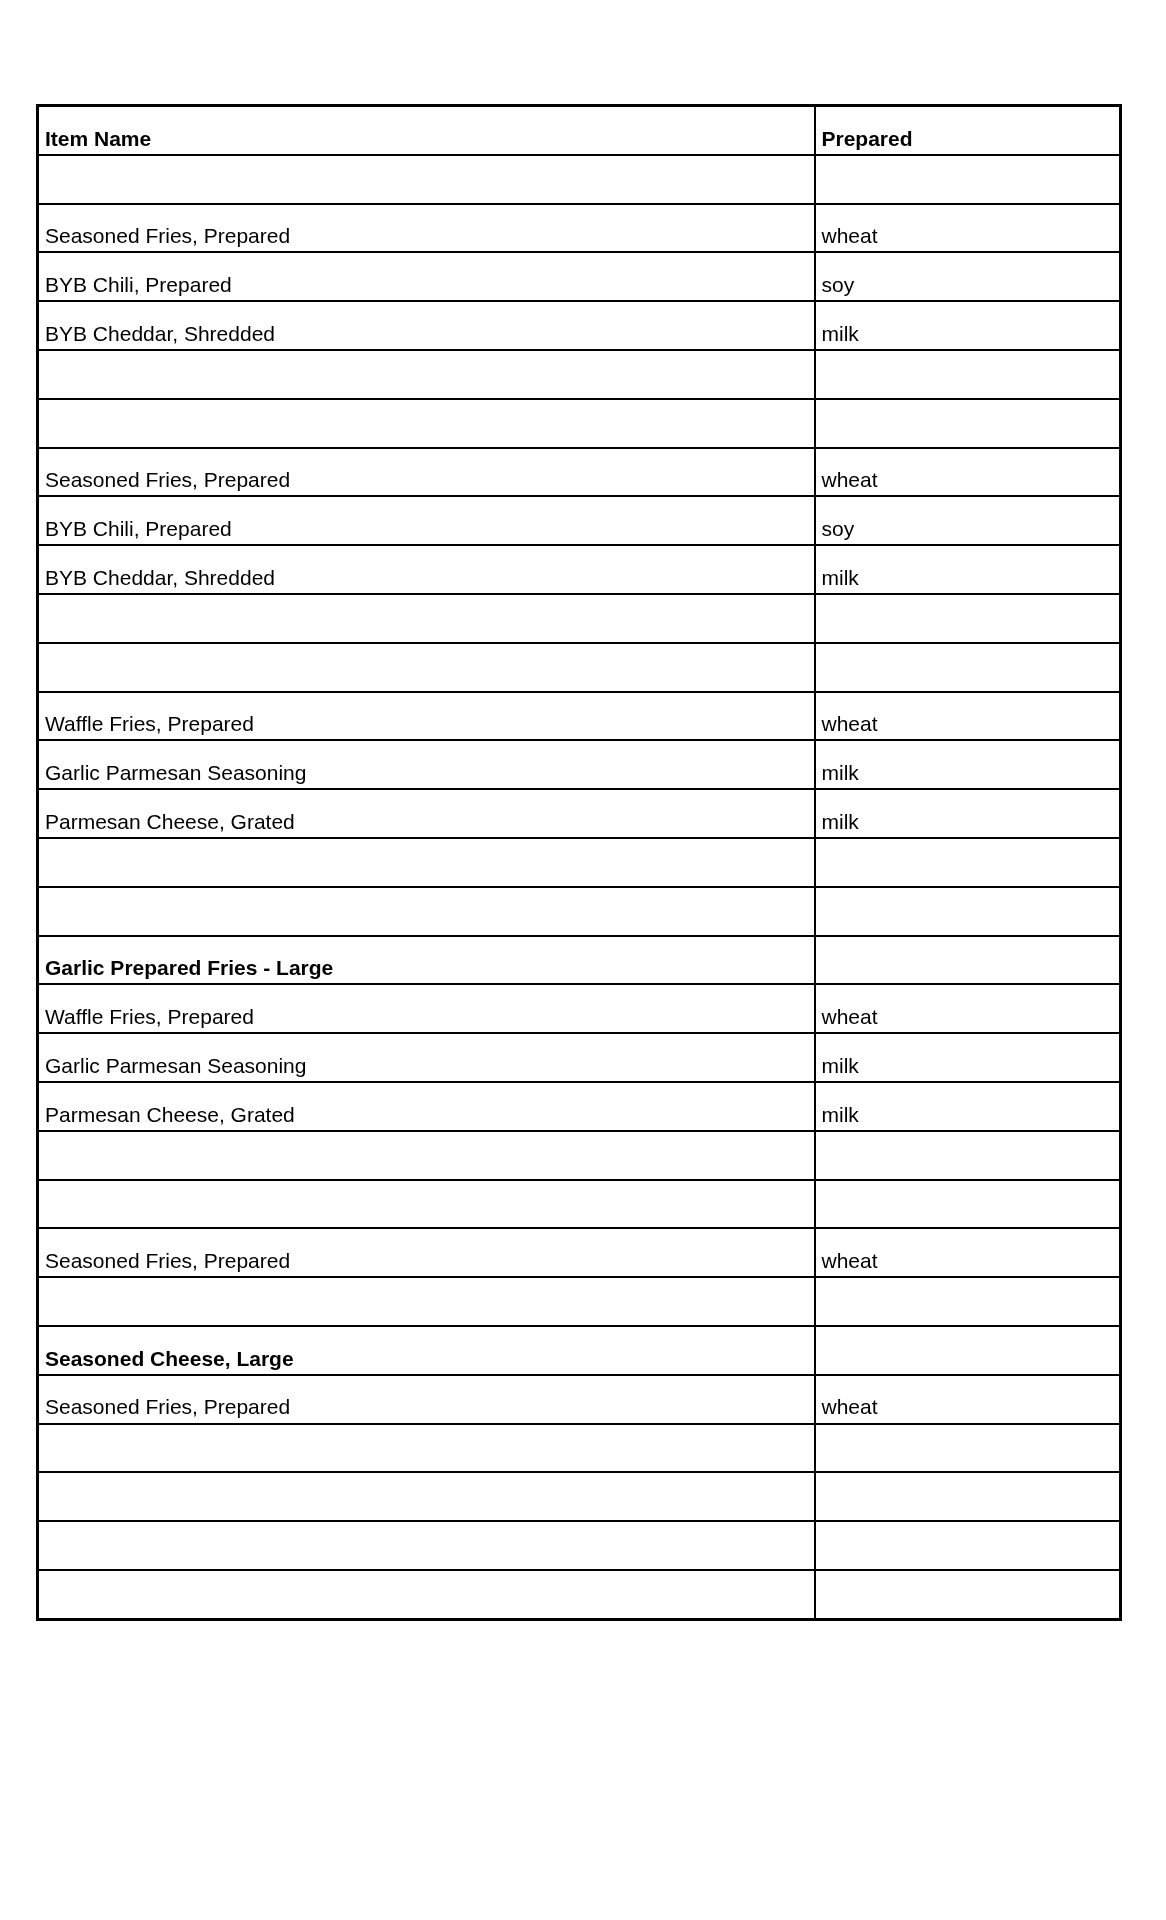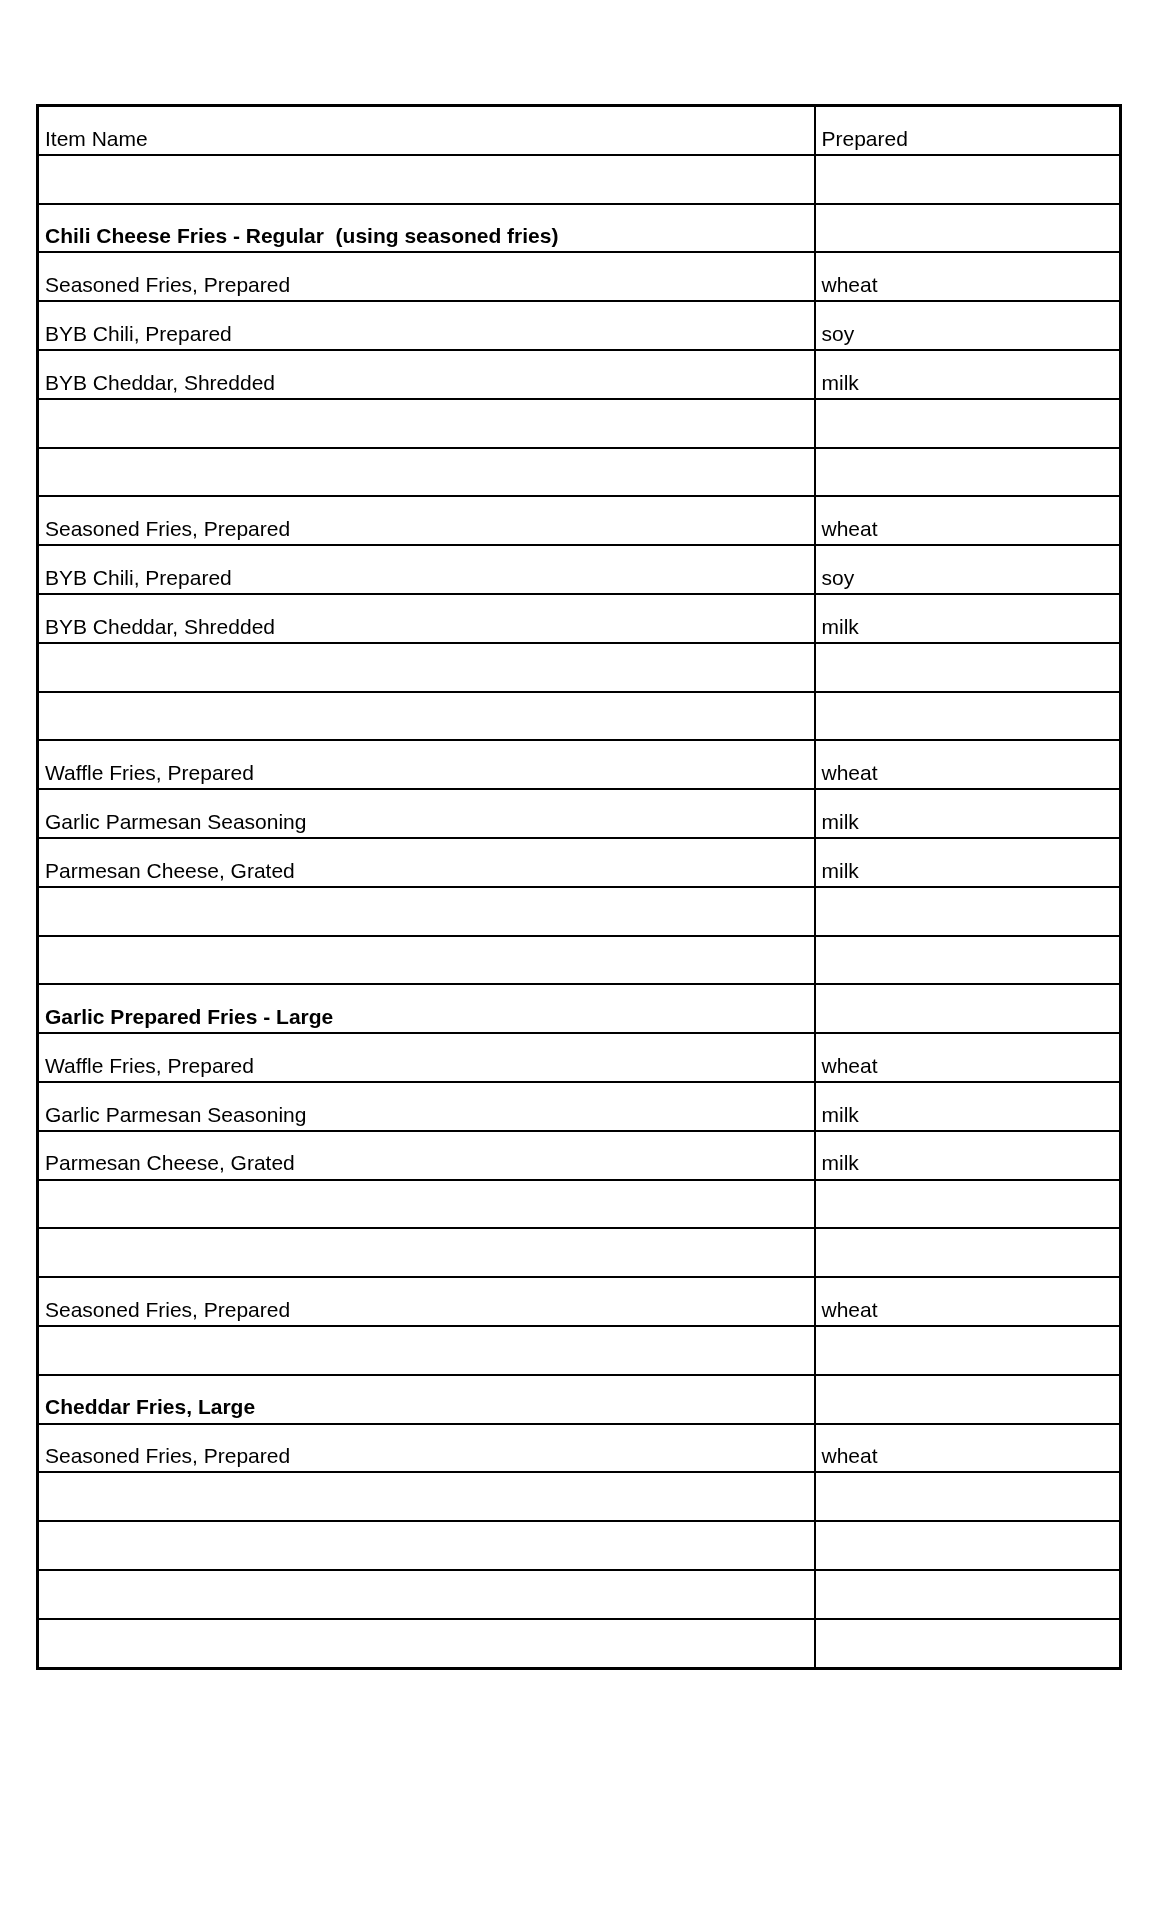--- a/index.html
+++ b/index.html
@@ -34,21 +34,21 @@
     padding: 0 0 4px 6px;
     vertical-align: bottom;
     font-size: 21px;
     line-height: 1.05;
     font-weight: 400;
     text-align: left;
     white-space: pre;
     overflow: hidden;
   }
   .allergen-table th {
-    font-weight: 400;
+    font-weight: 700;
   }
   .allergen-table tr.row-section td.cell-item {
     font-weight: 700;
   }
 </style>
 </head>
 <body>
 
 <div class="sheet">
   <table class="allergen-table">
@@ -58,24 +58,20 @@
     </colgroup>
     <thead>
       <tr>
         <th>Item Name</th>
         <th>Prepared</th>
       </tr>
     </thead>
     <tbody>
         <tr class="row-empty">
           <td class="cell-item"></td>
-          <td class="cell-allergen"></td>
-        </tr>
-        <tr class="row-section">
-          <td class="cell-item">Chili Cheese Fries - Regular  (using seasoned fries)</td>
           <td class="cell-allergen"></td>
         </tr>
         <tr class="row-item">
           <td class="cell-item">Seasoned Fries, Prepared</td>
           <td class="cell-allergen">wheat</td>
         </tr>
         <tr class="row-item">
           <td class="cell-item">BYB Chili, Prepared</td>
           <td class="cell-allergen">soy</td>
         </tr>
@@ -157,21 +153,21 @@
         </tr>
         <tr class="row-item">
           <td class="cell-item">Seasoned Fries, Prepared</td>
           <td class="cell-allergen">wheat</td>
         </tr>
         <tr class="row-empty">
           <td class="cell-item"></td>
           <td class="cell-allergen"></td>
         </tr>
         <tr class="row-section">
-          <td class="cell-item">Cheddar Fries, Large</td>
+          <td class="cell-item">Seasoned Cheese, Large</td>
           <td class="cell-allergen"></td>
         </tr>
         <tr class="row-item">
           <td class="cell-item">Seasoned Fries, Prepared</td>
           <td class="cell-allergen">wheat</td>
         </tr>
         <tr class="row-empty">
           <td class="cell-item"></td>
           <td class="cell-allergen"></td>
         </tr>

